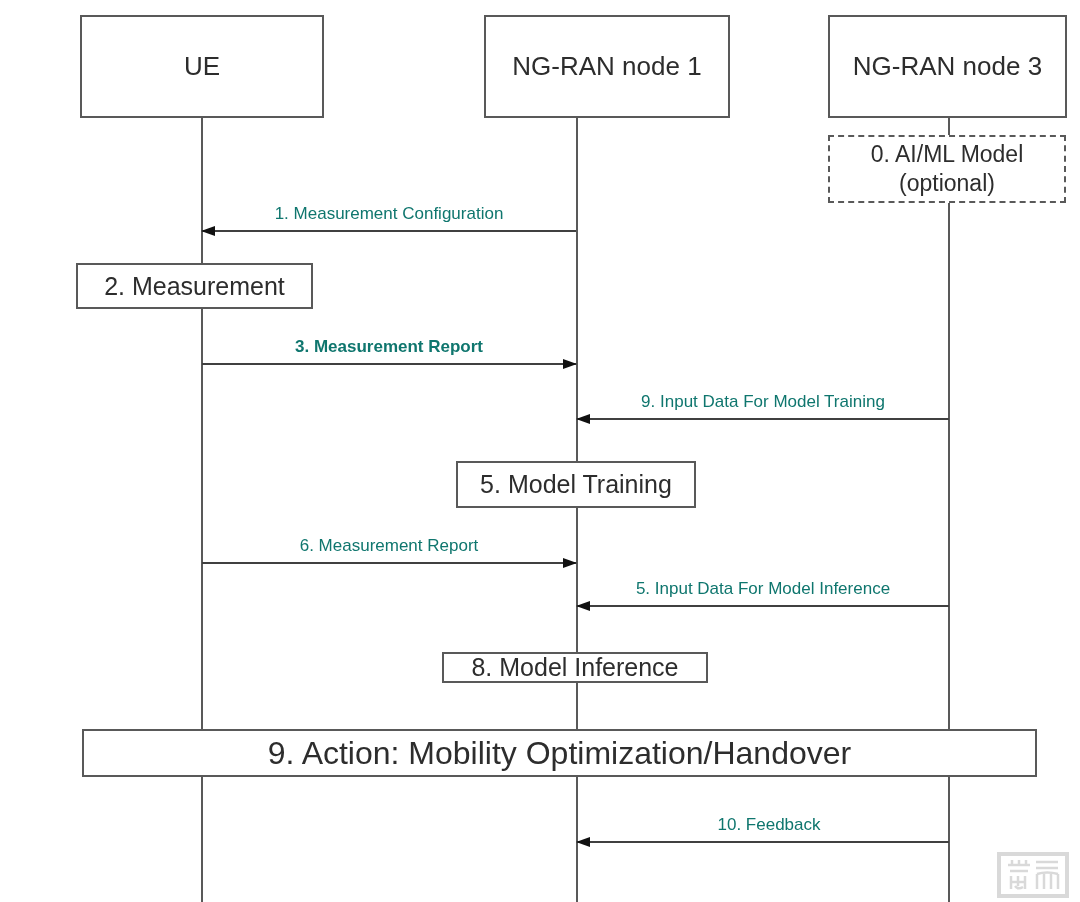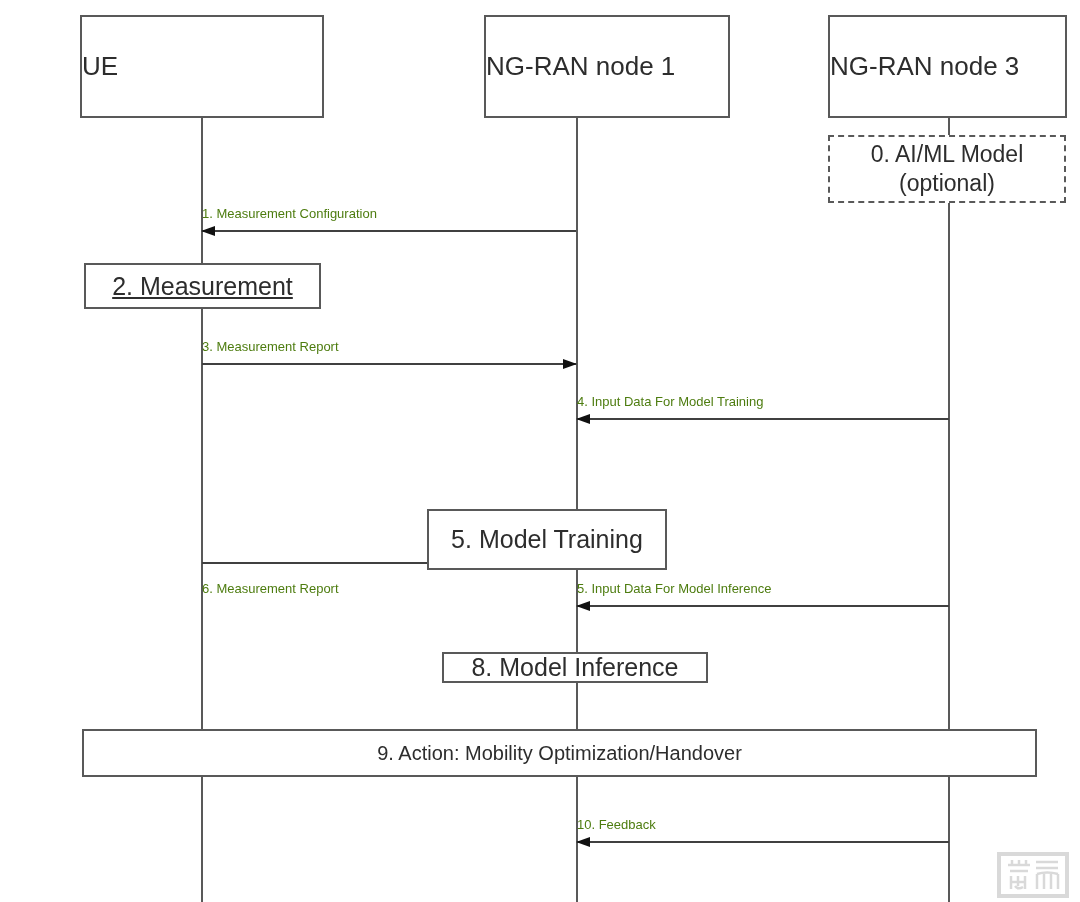--- a/index.html
+++ b/index.html
@@ -10,21 +10,21 @@
     font-family:"Liberation Sans","DejaVu Sans",sans-serif;
     color:#2d2d2d;
     overflow:hidden;
   }
   
   .actor{
     position:absolute;
     top:15px;height:103px;
     border:2px solid #595959;
     background:#ffffff;
-    display:flex;align-items:center;justify-content:flex-start;
+    display:flex;align-items:center;justify-content:center;
     font-size:26px;
     box-sizing:border-box;
     z-index:3;
   }
   .actor-ue{left:80px;width:244px;}
   .actor-n1{left:454px;width:246px;margin-left:30px;}
   .actor-n2{left:828px;width:239px;}
   
   .lifeline{
     position:absolute;top:118px;height:784px;width:2px;
@@ -42,48 +42,48 @@
     font-size:23px;line-height:29px;text-align:center;
   }
   
   .step{
     position:absolute;
     border:2px solid #595959;background:#ffffff;
     box-sizing:border-box;z-index:3;
     display:flex;align-items:center;justify-content:center;
     font-size:25px;
   }
-  .step-2{left:84px;top:263px;width:237px;height:46px;text-decoration:underline;}
-  .step-5{left:427px;top:461px;width:240px;height:61px;margin-top:48px;}
+  .step-2{left:76px;top:263px;width:237px;height:46px;}
+  .step-5{left:456px;top:461px;width:240px;height:47px;}
   .step-8{left:442px;top:652px;width:266px;height:31px;}
-  .step-9{left:82px;top:729px;width:955px;height:48px;font-size:20px;}
+  .step-9{left:82px;top:729px;width:955px;height:48px;font-size:32px;}
   
   .msg{position:absolute;height:2px;background:#404040;z-index:2;}
   .head{
     position:absolute;top:-4px;width:0;height:0;
     border-top:5px solid transparent;border-bottom:5px solid transparent;
   }
   .head-left{left:-1px;border-right:14px solid #111111;}
   .head-right{right:-1px;border-left:14px solid #111111;}
   .m1{left:202px;top:230px;width:374px;}
   .m3{left:202px;top:363px;width:374px;}
   .m4{left:577px;top:418px;width:372px;}
   .m6{left:202px;top:562px;width:374px;}
   .m7{left:577px;top:605px;width:372px;}
   .m10{left:577px;top:841px;width:372px;}
   
   .msg-label{
     position:absolute;z-index:2;
-    font-size:13px;line-height:24px;text-align:left;
-    color:#4d7c0f;white-space:nowrap;
+    font-size:17px;line-height:24px;text-align:center;
+    color:#0f766e;white-space:nowrap;
   }
   .lb1{left:202px;top:202px;width:374px;}
-  .lb3{left:202px;top:335px;width:374px;}
+  .lb3{left:202px;top:335px;width:374px;font-weight:bold;}
   .lb4{left:577px;top:390px;width:372px;}
-  .lb6{left:202px;top:534px;width:374px;margin-top:43px;}
+  .lb6{left:202px;top:534px;width:374px;}
   .lb7{left:577px;top:577px;width:372px;}
   .lb10{left:577px;top:813px;width:384px;}
   
   .watermark{position:absolute;left:997px;top:852px;z-index:4;}
 </style>
 </head>
 <body>
 
 <div id="stage">
 
@@ -113,21 +113,21 @@
 
   <div class="step step-2">
     <span>2. Measurement</span>
   </div>
 
   <div class="msg-label lb3">3. Measurement Report</div>
   <div class="msg m3">
     <div class="head head-right"></div>
   </div>
 
-  <div class="msg-label lb4">4. Input Data For Model Training</div>
+  <div class="msg-label lb4">9. Input Data For Model Training</div>
   <div class="msg m4">
     <div class="head head-left"></div>
   </div>
 
   <div class="step step-5">
     <span>5. Model Training</span>
   </div>
 
   <div class="msg-label lb6">6. Measurement Report</div>
   <div class="msg m6">

